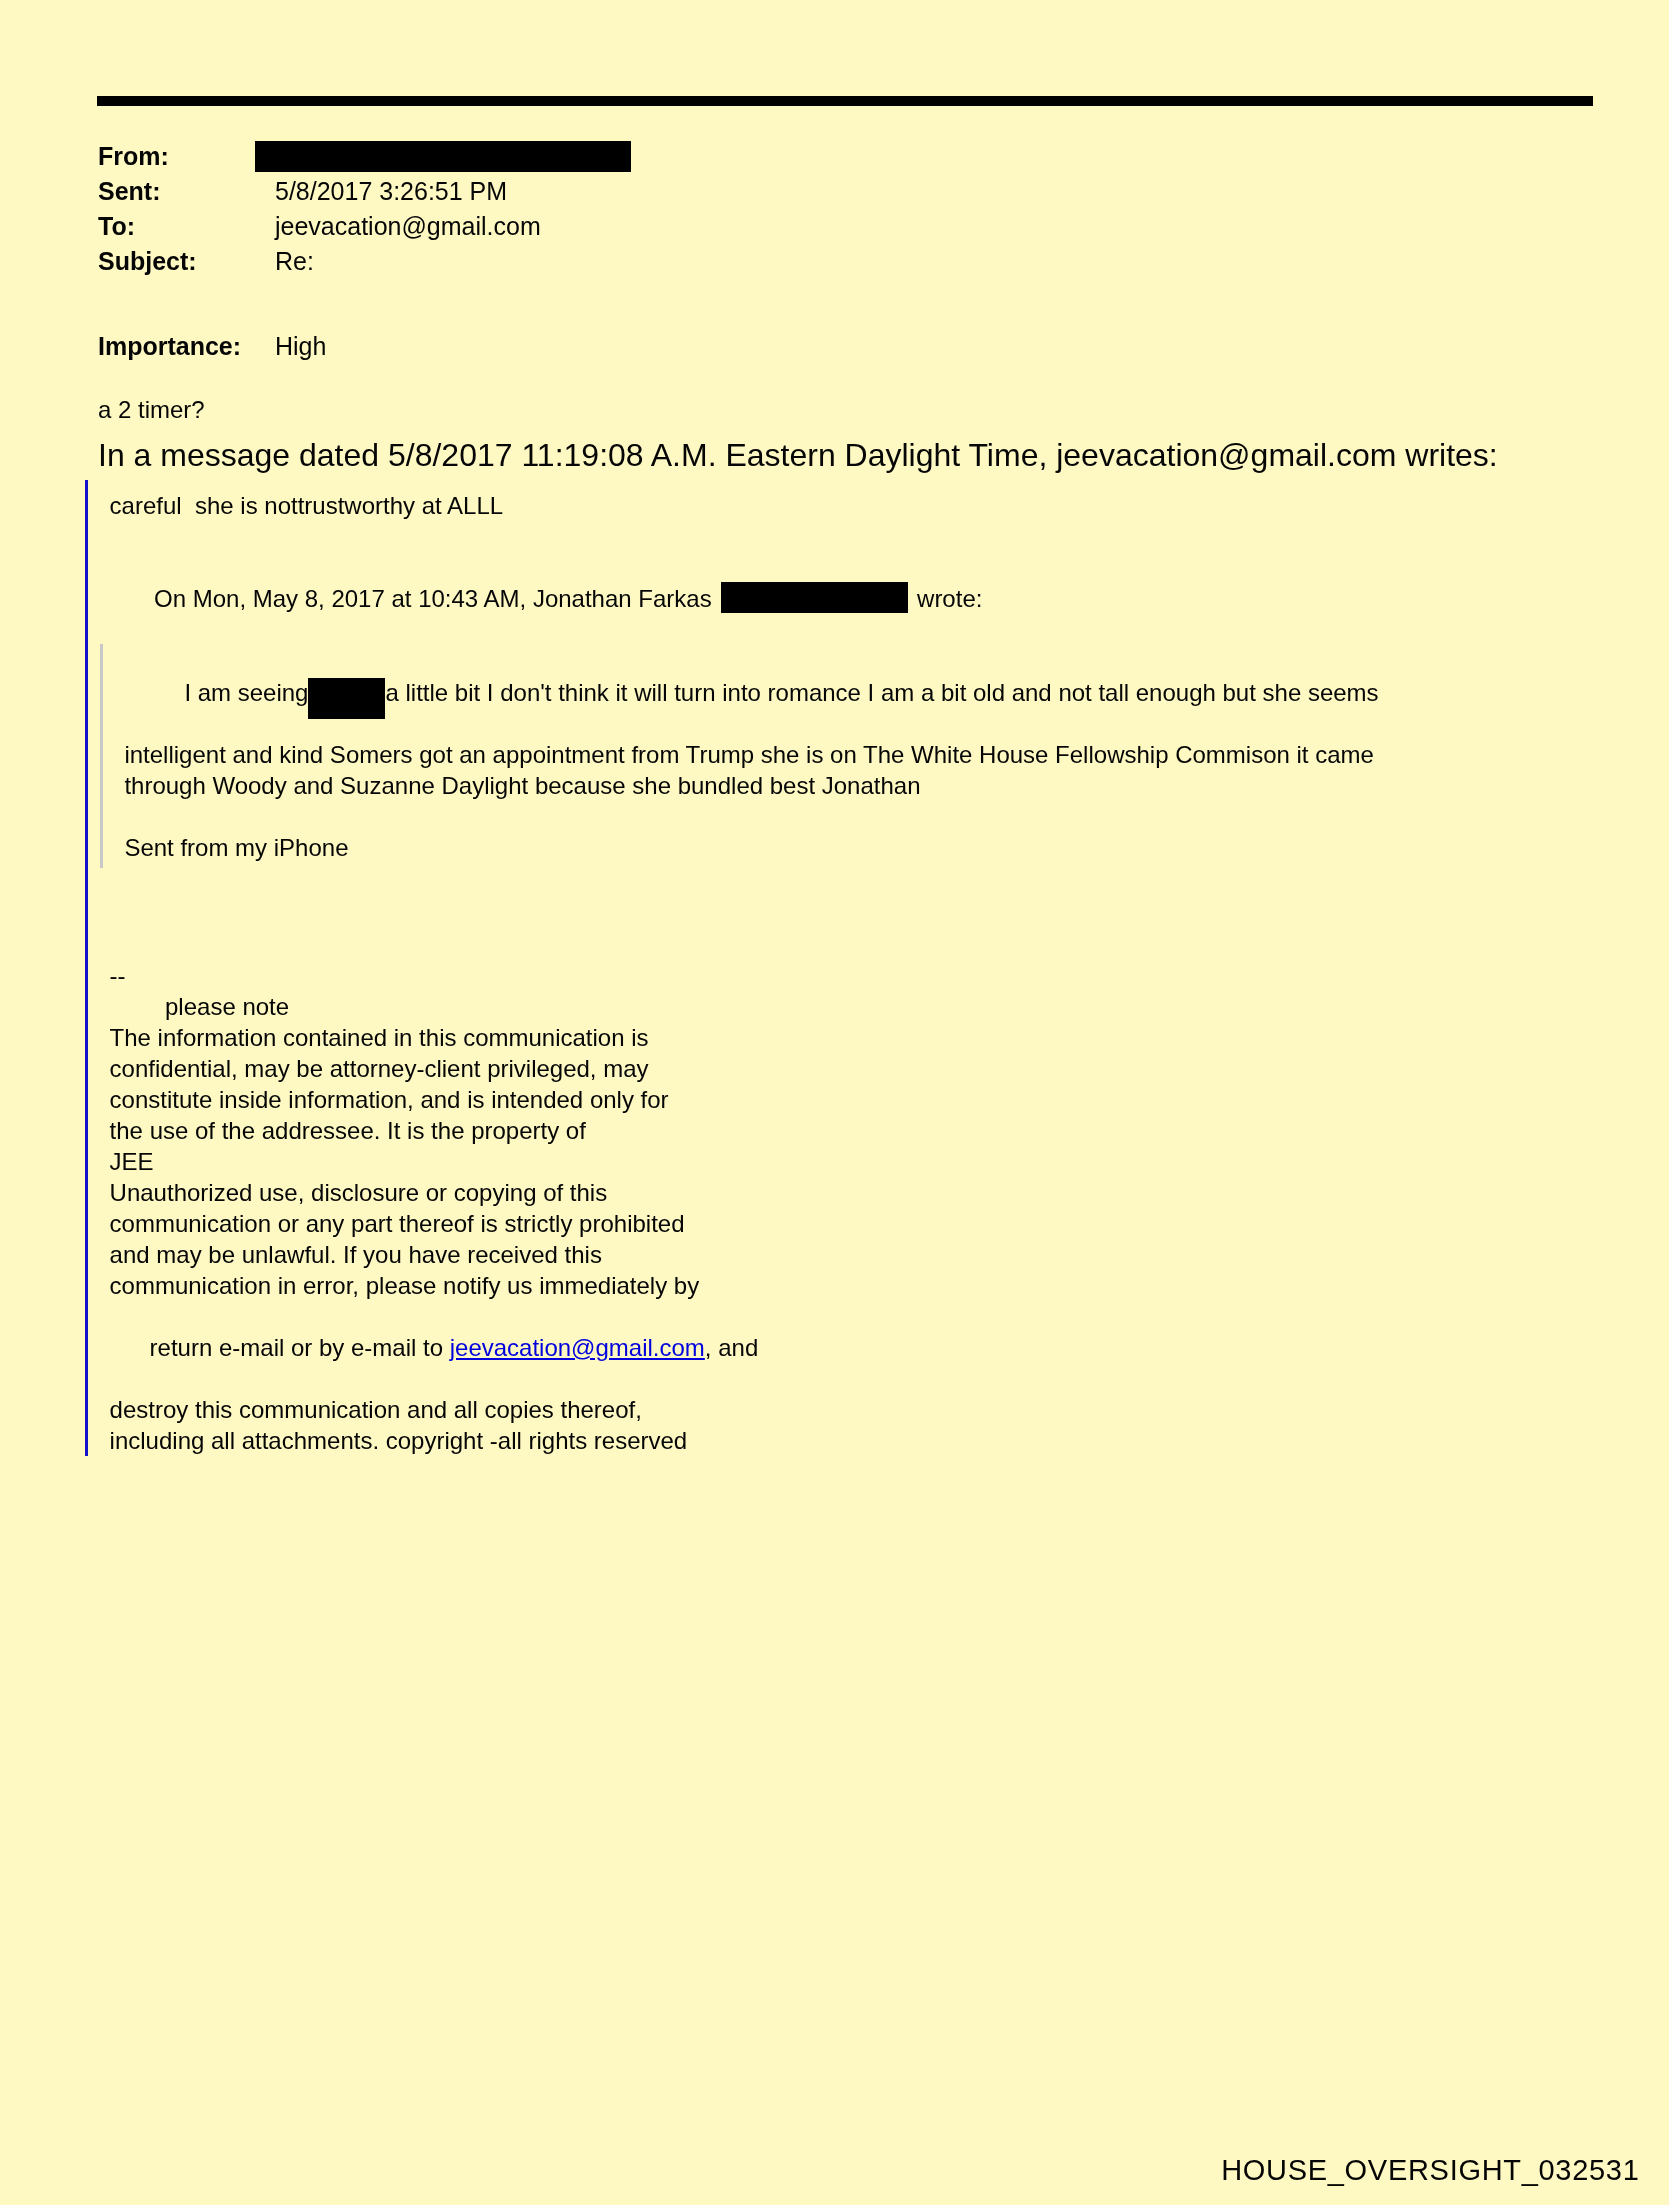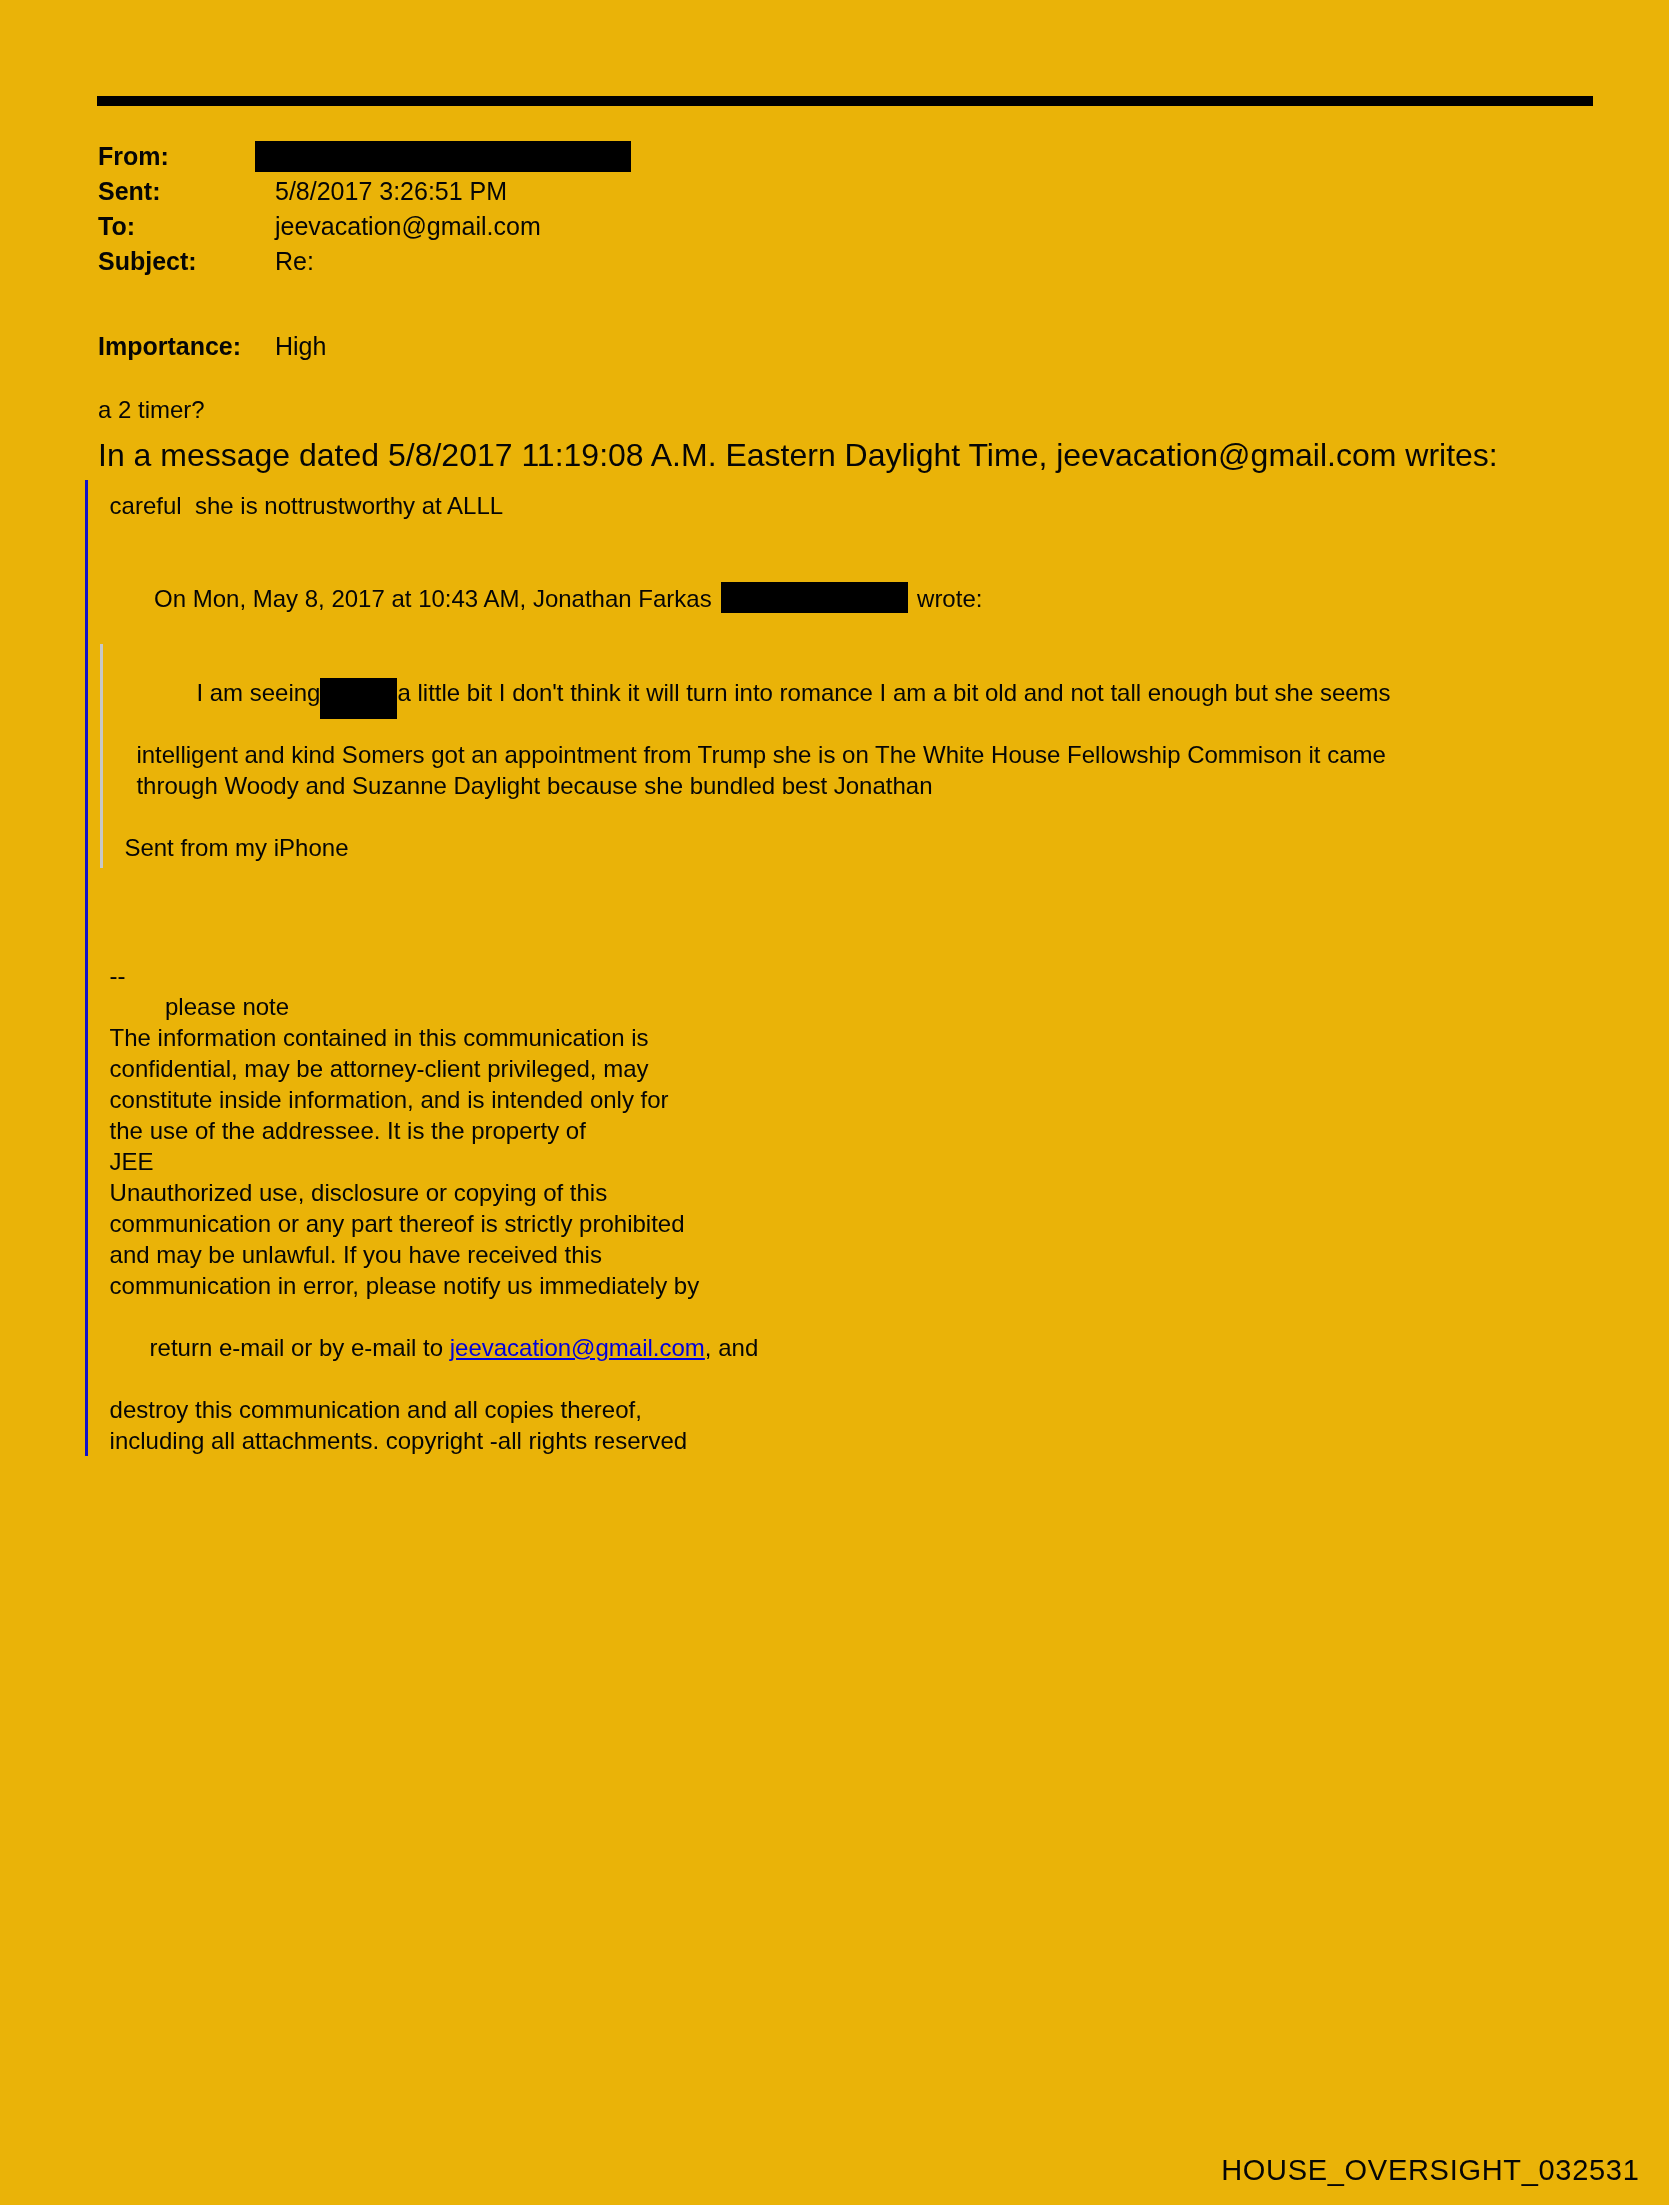--- a/index.html
+++ b/index.html
@@ -9,21 +9,21 @@
     --rule-black: #000000;
     --redaction-black: #000000;
     --text-black: #060606;
   }
   * { margin: 0; padding: 0; box-sizing: border-box; }
   html, body { background: #ffffff; }
   .page {
     position: relative;
     width: 1669px;
     height: 2205px;
-    background: #eab308;
+    background: #fef9c3;
     overflow: hidden;
     font-family: "Liberation Sans", sans-serif;
     color: var(--text-black);
     text-decoration: underline;
   }
   
   .top-rule {
     position: absolute;
     left: 97px; top: 96px;
     width: 1496px; height: 9.8px;
@@ -74,21 +74,21 @@
     margin: 0 9.2px;
     background: var(--redaction-black);
     vertical-align: -6.5px;
   }
   
   .q-inner {
     margin-left: 11.8px;
     border-left: 3.3px solid var(--nested-bar-gray);
     padding: 1.3px 0 5.2px 21.6px;
   }
-  .q-line { white-space: pre-wrap; margin-left: 12px; }
+  .q-line { white-space: pre-wrap; }
   .redact-tall {
     display: inline-block;
     position: relative;
     width: 77px; height: 23.6px;
     vertical-align: -3.9px;
   }
   .redact-tall::after {
     content: "";
     position: absolute;
     left: 0; top: -2.6px;

